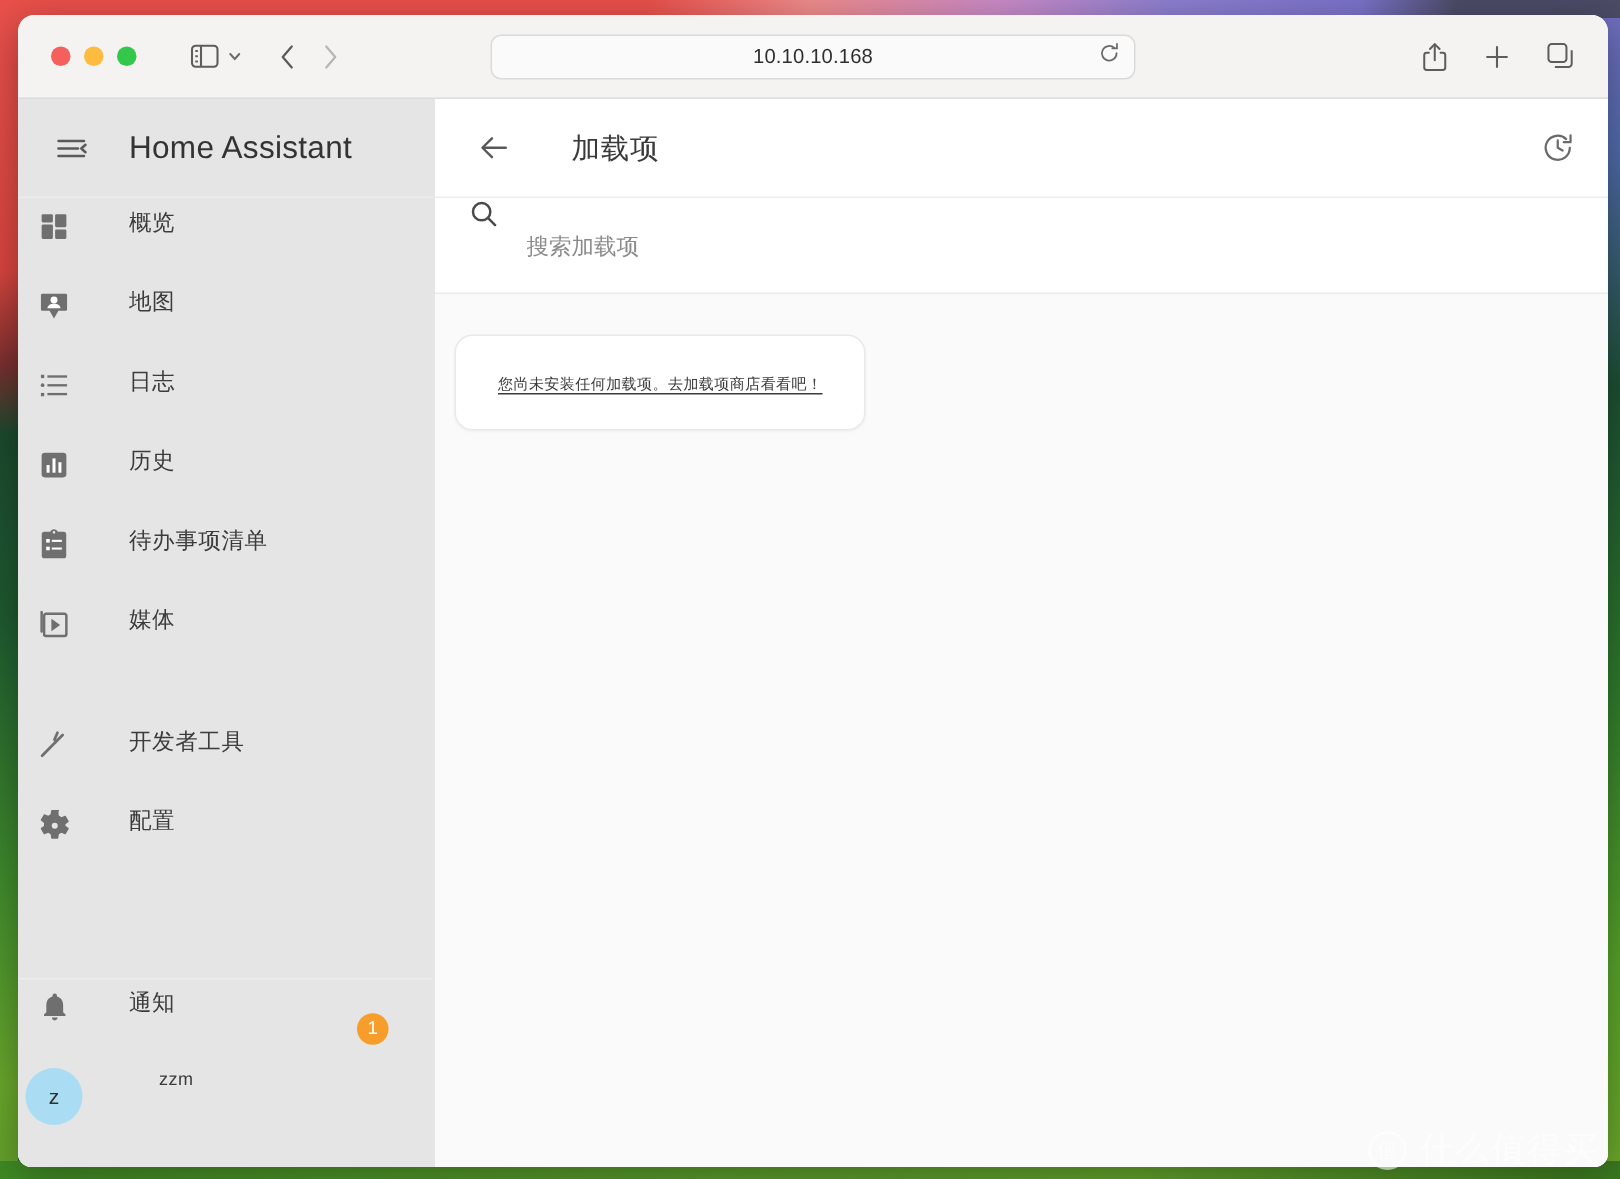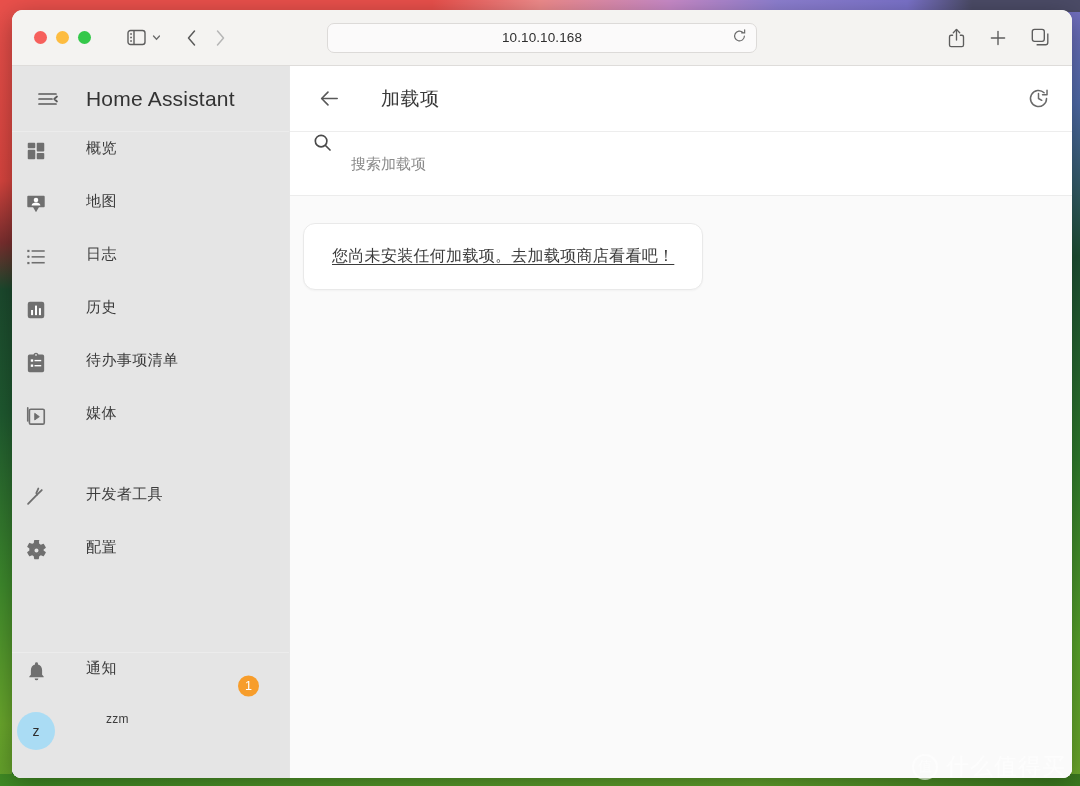--- a/index.html
+++ b/index.html
@@ -201,21 +201,21 @@
 
   #empty-addons-card {
     display: inline-block;
     background: #ffffff;
     border: 1px solid #e9e9e9;
     border-radius: 12px;
     padding: 22px 28px;
     box-shadow: 0 1px 2px rgba(0,0,0,.035);
   }
   #empty-addons-text {
-    font-size: 16px; color: #3b3b3b; text-decoration: underline;
+    font-size: 10px; color: #3b3b3b; text-decoration: underline;
     text-underline-offset: 3px; letter-spacing: .3px; cursor: pointer;
     font-family: "DejaVu Sans", "Liberation Sans", sans-serif;
   }
 
   
   #addon-store-fab {
     position: absolute;
     right: 20px; bottom: 22px;
     height: 48px;
     border-radius: 24px;

